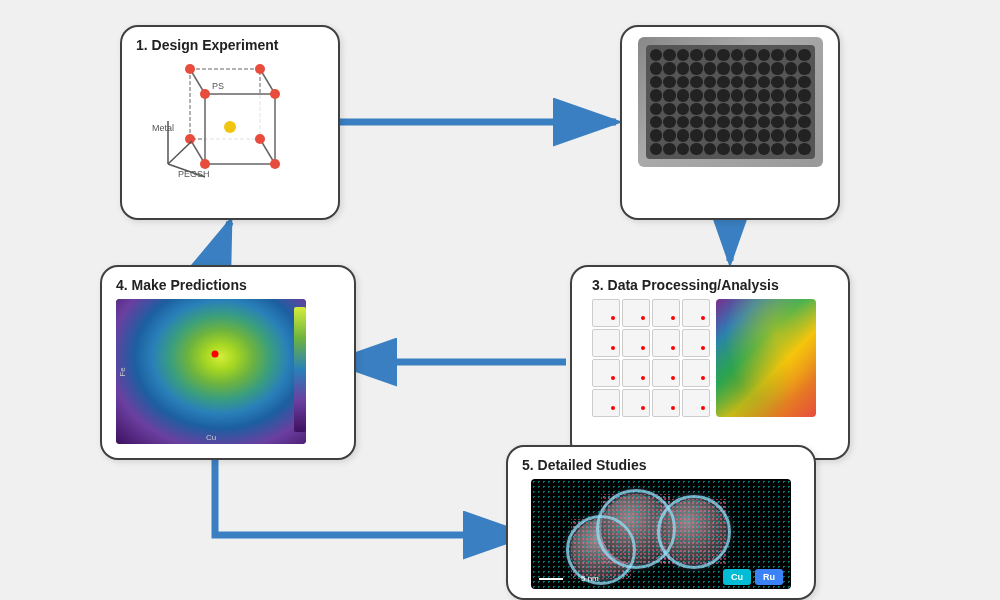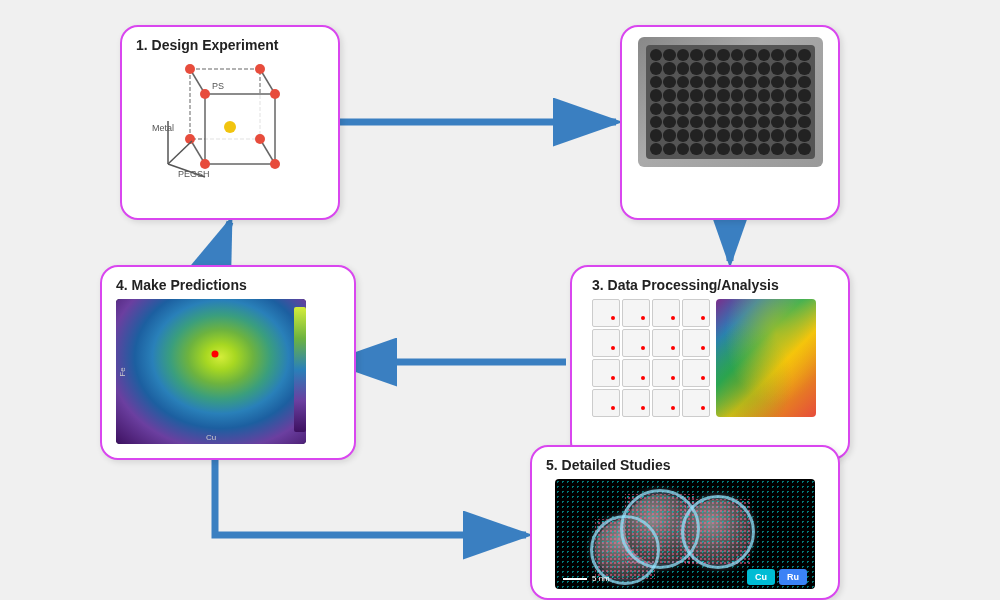--- a/index.html
+++ b/index.html
@@ -17,37 +17,37 @@
       width: 960px;
       height: 570px;
       position: relative;
     }
 
     
     .card {
       position: absolute;
       background: #fff;
       border-radius: 18px;
-      border: 2px solid #d946ef;
+      border: 2px solid #404040;
       padding: 10px 14px;
       box-shadow: 2px 2px 6px rgba(0,0,0,0.12);
     }
     .card-title {
       font-size: 14px;
       font-weight: bold;
       color: #222;
       margin-bottom: 6px;
     }
 
     
     .card-1 { left: 100px; top: 10px; width: 220px; height: 195px; }
     .card-2 { left: 600px; top: 10px; width: 220px; height: 195px; }
     .card-3 { left: 550px; top: 250px; width: 280px; height: 195px; padding-left: 20px; }
     .card-4 { left: 80px; top: 250px; width: 256px; height: 195px; }
-    .card-5 { left: 510px; top: 430px; width: 310px; height: 155px; }
+    .card-5 { left: 486px; top: 430px; width: 310px; height: 155px; }
 
     
     .arrows-svg {
       position: absolute;
       top: 0; left: 0;
       width: 100%; height: 100%;
       pointer-events: none;
     }
 
     
@@ -213,21 +213,21 @@
     }
     .np-glow1 { width: 80px; height: 80px; left: 65px; top: 10px; }
     .np-glow2 { width: 74px; height: 74px; left: 126px; top: 16px; }
     .np-glow3 { width: 70px; height: 70px; left: 35px; top: 36px; }
     .scale-bar {
       position: absolute;
       bottom: 6px;
       left: 8px;
       display: flex;
       align-items: center;
-      gap: 5px;
+      gap: 18px;
     }
     .scale-line {
       width: 24px;
       height: 2px;
       background: #fff;
     }
     .scale-text {
       font-size: 8px;
       color: #fff;
     }

